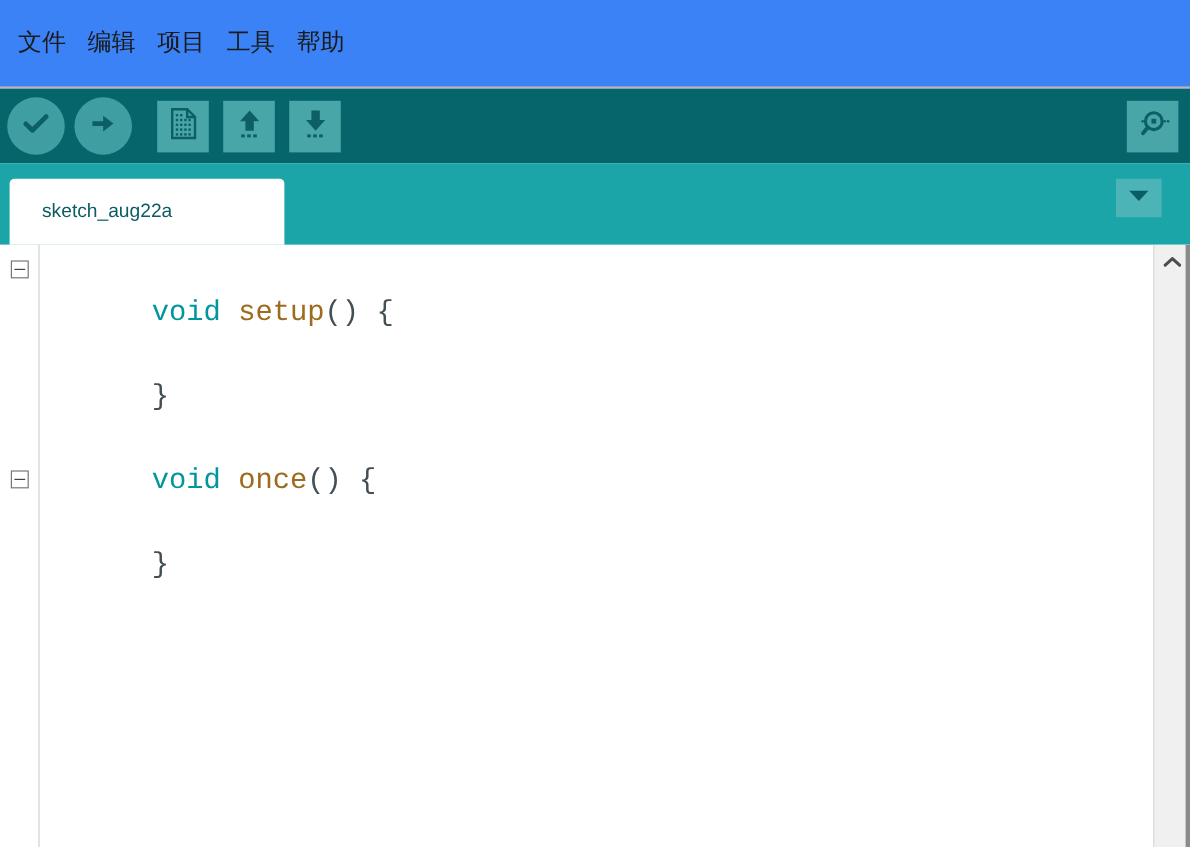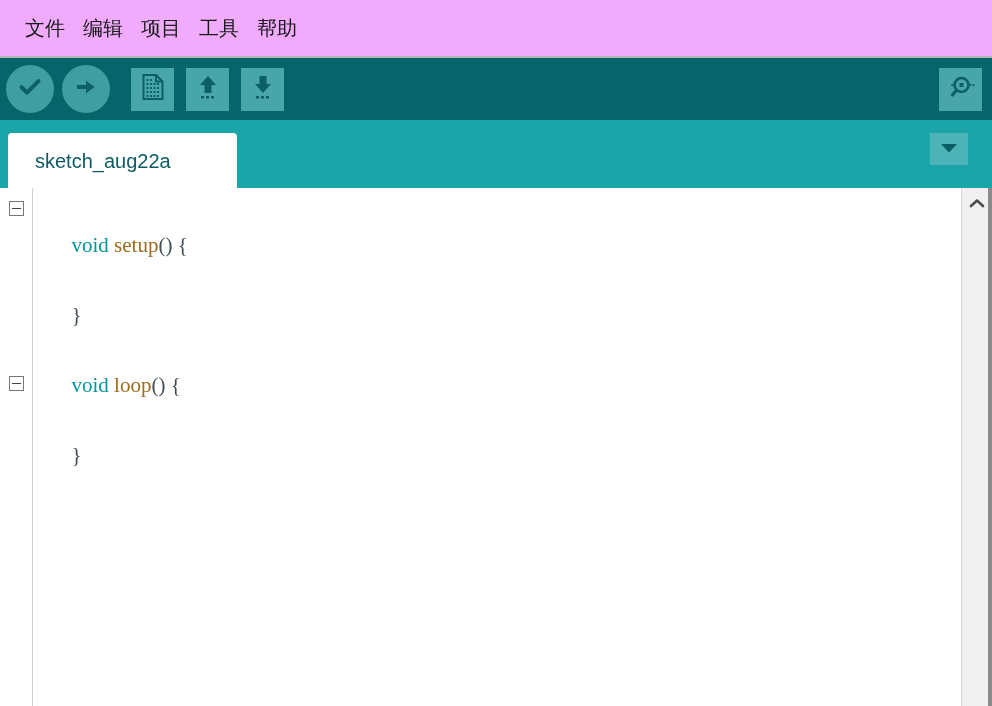--- a/index.html
+++ b/index.html
@@ -10,26 +10,26 @@
   body {
     width: 992px;
     height: 706px;
     overflow: hidden;
     font-family: "Liberation Sans", sans-serif;
     -webkit-font-smoothing: antialiased;
   }
 
   
   .menubar {
-    height: 58px;
-    background: #f0abfc;
+    height: 74px;
+    background: #3b82f6;
     border-bottom: 2px solid #b6b6b6;
     display: flex;
     align-items: center;
-    padding-left: 16px;
+    padding-left: 6px;
     box-sizing: border-box;
   }
   .menu-item {
     font-size: 20px;
     color: #1a1a1a;
     padding: 2px 9px;
     line-height: 1;
     white-space: nowrap;
     cursor: default;
   }
@@ -86,21 +86,21 @@
     width: 229px;
     height: 55px;
     background: #ffffff;
     border-radius: 4px 4px 0 0;
     box-sizing: border-box;
     display: flex;
     align-items: center;
     cursor: pointer;
   }
   .tab-label {
-    font-size: 20px;
+    font-size: 16px;
     color: #0d5c63;
     padding-left: 27px;
     line-height: 1;
     white-space: nowrap;
   }
   .tab-menu-btn {
     position: absolute;
     right: 24px;
     top: 13px;
     width: 38px;
@@ -148,22 +148,22 @@
     background: #444444;
   }
   .code-area {
     flex: 1 1 auto;
     position: relative;
     padding: 5px 0 0 7px;
     box-sizing: border-box;
     overflow: hidden;
   }
   .code-line {
-    font-family: Liberation Serif, serif;
-    font-size: 21px;
+    font-family: Liberation Mono, monospace;
+    font-size: 24px;
     line-height: 35px;
     height: 35px;
     white-space: pre;
     color: #434f54;
     letter-spacing: 0px;
   }
   .tok-kw    { color: #00979c; }
   .tok-fn    { color: #9c6b1e; }
   .tok-punct { color: #434f54; }
   .tok-cmt   { color: #95a5a6; }
@@ -342,21 +342,21 @@
     <div class="code-line">
       <span class="tok-punct"></span>
     </div>
     <div class="code-line">
       <span class="tok-punct">}</span>
     </div>
     <div class="code-line">
       <span class="tok-punct"></span>
     </div>
     <div class="code-line">
-      <span class="tok-kw">void</span><span class="tok-punct"> </span><span class="tok-fn">loop</span><span class="tok-punct">() {</span>
+      <span class="tok-kw">void</span><span class="tok-punct"> </span><span class="tok-fn">once</span><span class="tok-punct">() {</span>
     </div>
     <div class="code-line">
       <span class="tok-punct"></span>
     </div>
     <div class="code-line">
       <span class="tok-punct">}</span>
     </div>
   </div>
 
   <div class="vscroll">

